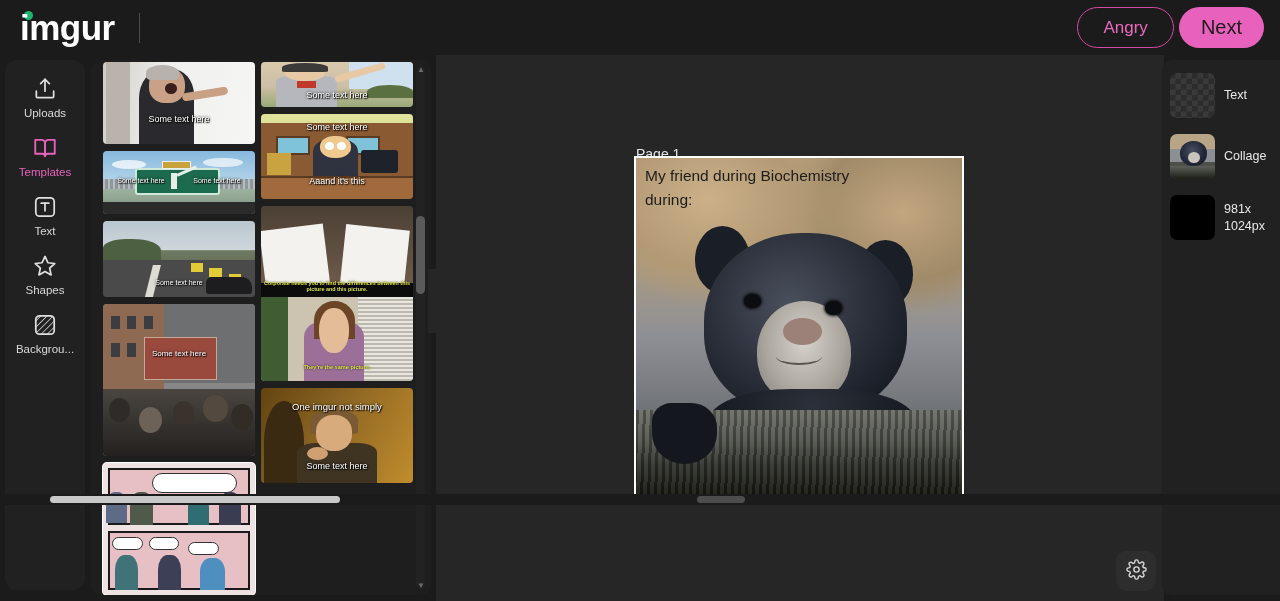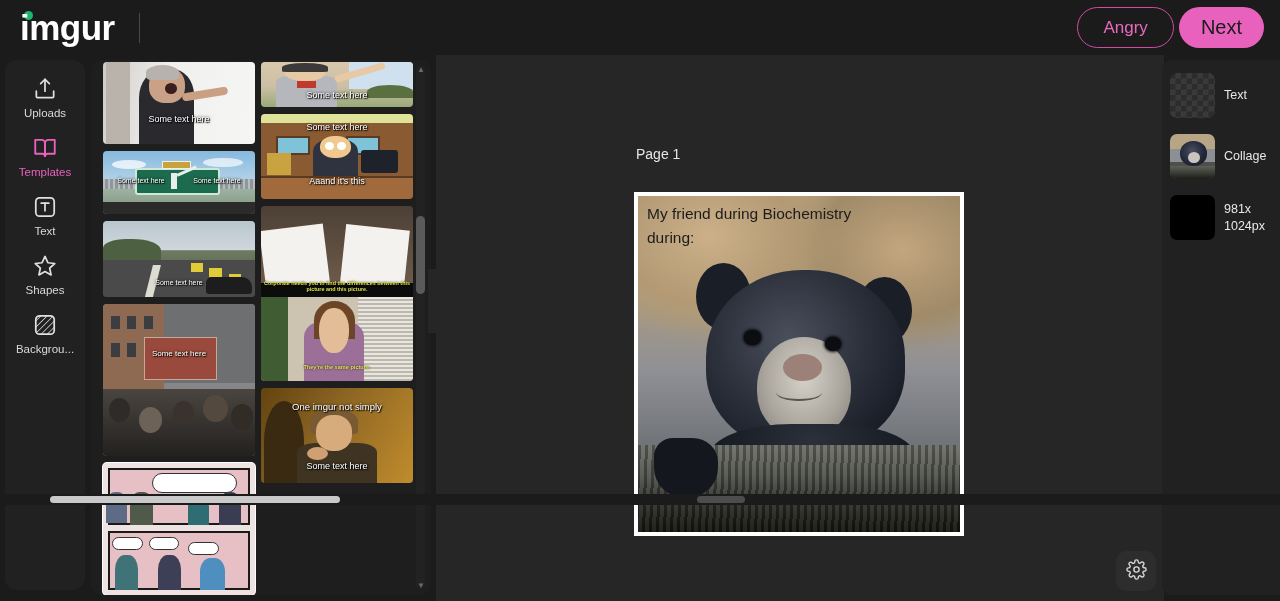--- a/index.html
+++ b/index.html
@@ -242,21 +242,21 @@
   
   .canvas-area {
     position:absolute; left:436px; top:55px; width:728px; height:546px;
     background:#262626;
   }
   .page-label {
     position:absolute; left:200px; top:79px; font-size:14px; color:#e5e5e5;margin-top:12px;
   }
   .meme-frame {
     position:absolute; left:198px; top:101px; width:330px; height:344px;
-    border:4px solid #ffffff; background:#ffffff; overflow:hidden;margin-top:36px;
+    border:2px solid #ffffff; background:#ffffff; overflow:hidden;
   }
   .meme-img { position:absolute; inset:0; }
   
   .bear-bg {
     position:absolute; inset:0;
     background:
       radial-gradient(ellipse 60% 45% at 22% 12%, #cbb089 0%, #b39a74 45%, transparent 70%),
       radial-gradient(ellipse 55% 40% at 82% 16%, #c2a67f 0%, #a08a68 50%, transparent 75%),
       linear-gradient(#bda684 0%, #a99a81 30%, #8f9095 52%, #76797e 70%, #4a4d52 100%);
     filter: blur(0.3px);

